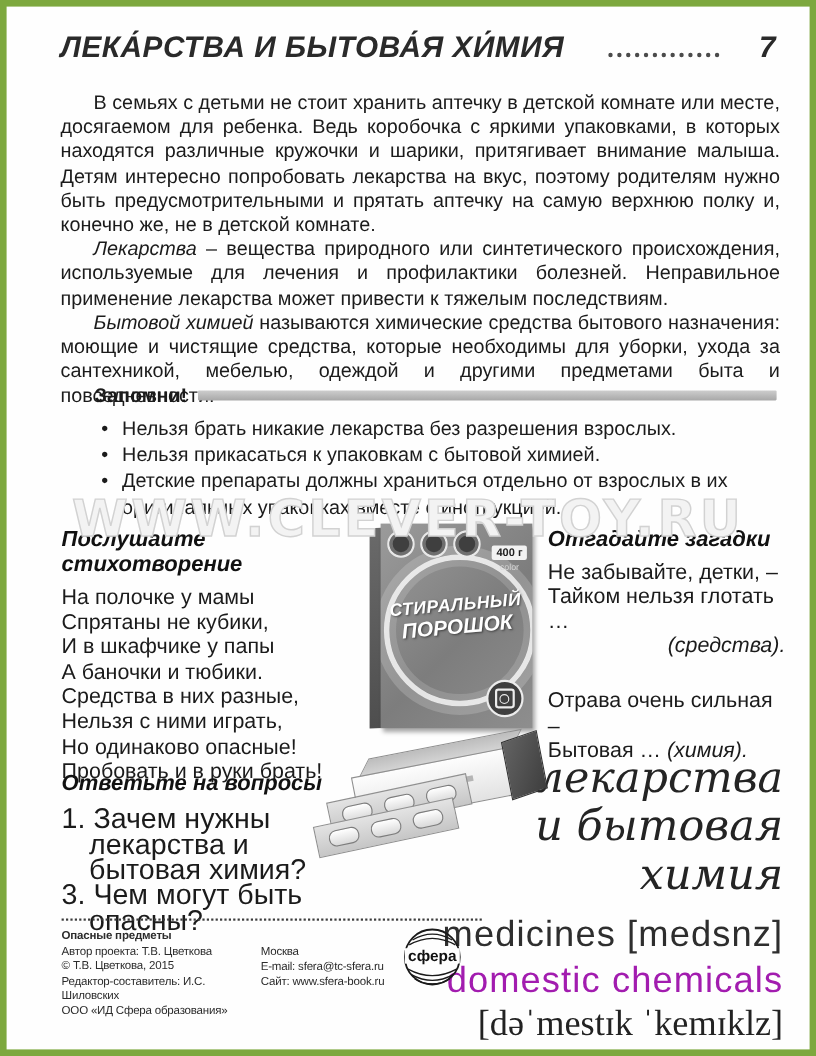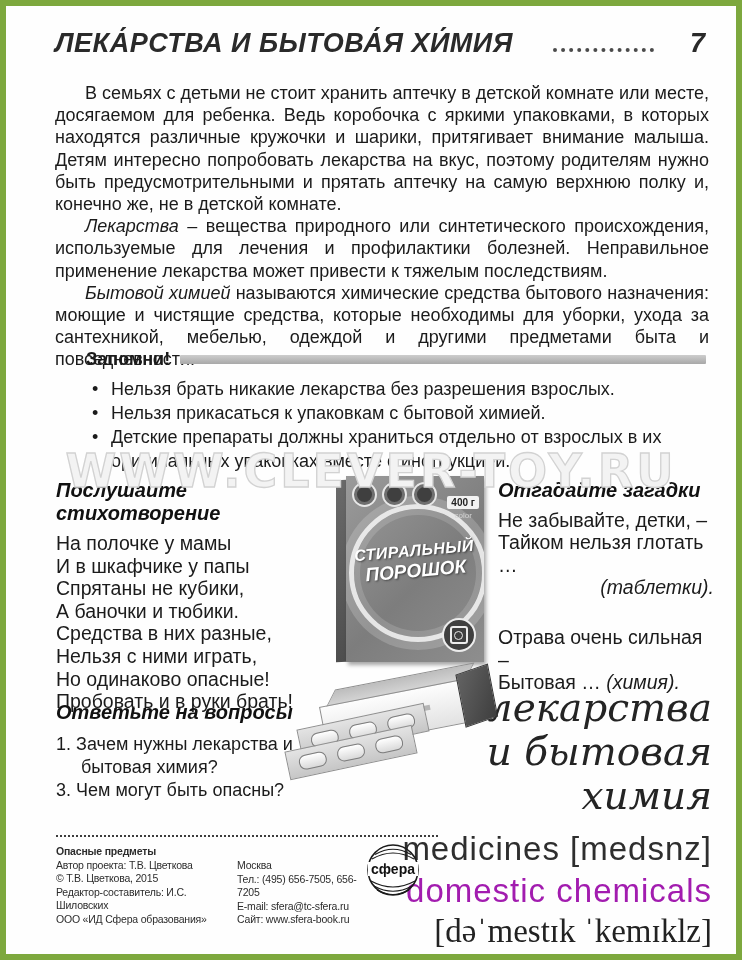--- a/index.html
+++ b/index.html
@@ -40,21 +40,21 @@
   .poem-lines{margin-top:7px;font-size:19.5px;line-height:22.6px;}
 
   
   .riddles{left:498px;top:479px;width:216px;font-size:19.5px;line-height:22.6px;}
   .riddle-answer{text-align:right;font-style:italic;}
   .riddle-gap{height:27px;}
   .ital{font-style:italic;}
 
   
   .questions{left:56px;top:701px;width:254px;}
-  .q-list{margin-top:9px;font-size:18px;line-height:23px;}
+  .q-list{margin-top:9px;font-size:26px;line-height:23px;}
   .q-item{padding-left:25px;text-indent:-25px;}
 
   
   .vocab{left:378px;top:686px;width:334px;text-align:right;}
   .cursive{font-family:"DejaVu Serif",serif;font-style:italic;font-size:39px;line-height:44px;color:#242424;}
   .en1{font-size:33px;color:#2e2e2e;letter-spacing:1px;margin-top:10px;line-height:42px;}
   .en2{font-size:33px;color:#a21caf;letter-spacing:1px;line-height:42px;}
   .ipa{font-family:"Liberation Serif",serif;font-size:33px;color:#222;line-height:38px;}
 
   
@@ -128,22 +128,22 @@
       <div class="rem-item"><span class="marker">•</span><span>Детские препараты должны храниться отдельно от взрослых в их оригинальных упаковках вместе с инструкцией.</span></div>
     </div>
   </div>
 
   <div class="sec watermark">WWW.CLEVER-TOY.RU</div>
 
   <div class="sec poem">
     <div class="subhead">Послушайте стихотворение</div>
     <div class="poem-lines">
       <div>На полочке у мамы</div>
+      <div>Спрятаны не кубики,</div>
       <div>И в шкафчике у папы</div>
-      <div>Спрятаны не кубики,</div>
       <div>А баночки и тюбики.</div>
       <div>Средства в них разные,</div>
       <div>Нельзя с ними играть,</div>
       <div>Но одинаково опасные!</div>
       <div>Пробовать и в руки брать!</div>
     </div>
   </div>
 
   <div class="sec powder">
     <div class="p-side"></div>
@@ -166,21 +166,21 @@
           <div class="door"></div>
         </div>
     </div>
   </div>
 
   <div class="sec riddles">
     <div class="subhead">Отгадайте загадки</div>
     <div style="margin-top:7px;">
       <div>Не забывайте, детки, –</div>
       <div>Тайком нельзя глотать …</div>
-      <div class="riddle-answer">(таблетки).</div>
+      <div class="riddle-answer">(средства).</div>
     </div>
     <div class="riddle-gap"></div>
     <div>
       <div>Отрава очень сильная –</div>
       <div><span>Бытовая … </span><span class="ital">(химия).</span></div>
     </div>
   </div>
 
   <div class="sec pills">
     <div class="pk">
@@ -219,21 +219,20 @@
   <div class="sec divider"></div>
   <div class="sec f-left">
     <div class="f-series">Опасные предметы</div>
     <div>Автор проекта: Т.В. Цветкова</div>
     <div>© Т.В. Цветкова, 2015</div>
     <div>Редактор-составитель: И.С. Шиловских</div>
     <div>ООО «ИД Сфера образования»</div>
   </div>
   <div class="sec f-center">
     <div>Москва</div>
-    <div>Тел.: (495) 656-7505, 656-7205</div>
     <div>E-mail: sfera@tc-sfera.ru</div>
     <div>Сайт: www.sfera-book.ru</div>
   </div>
   <div class="sec logo">
     <svg width="54" height="54" viewBox="0 0 54 54">
       <circle cx="27" cy="27" r="25" fill="none" stroke="#1a1a1a" stroke-width="1.6"></circle>
       <path d="M6 16 Q27 4 48 16" fill="none" stroke="#1a1a1a" stroke-width="1.2"></path>
       <path d="M9 11.5 Q27 1 45 11.5" fill="none" stroke="#1a1a1a" stroke-width="1.2"></path>
       <path d="M5 38 Q27 50 49 38" fill="none" stroke="#1a1a1a" stroke-width="1.2"></path>
       <path d="M8 43 Q27 53.5 46 43" fill="none" stroke="#1a1a1a" stroke-width="1.2"></path>

